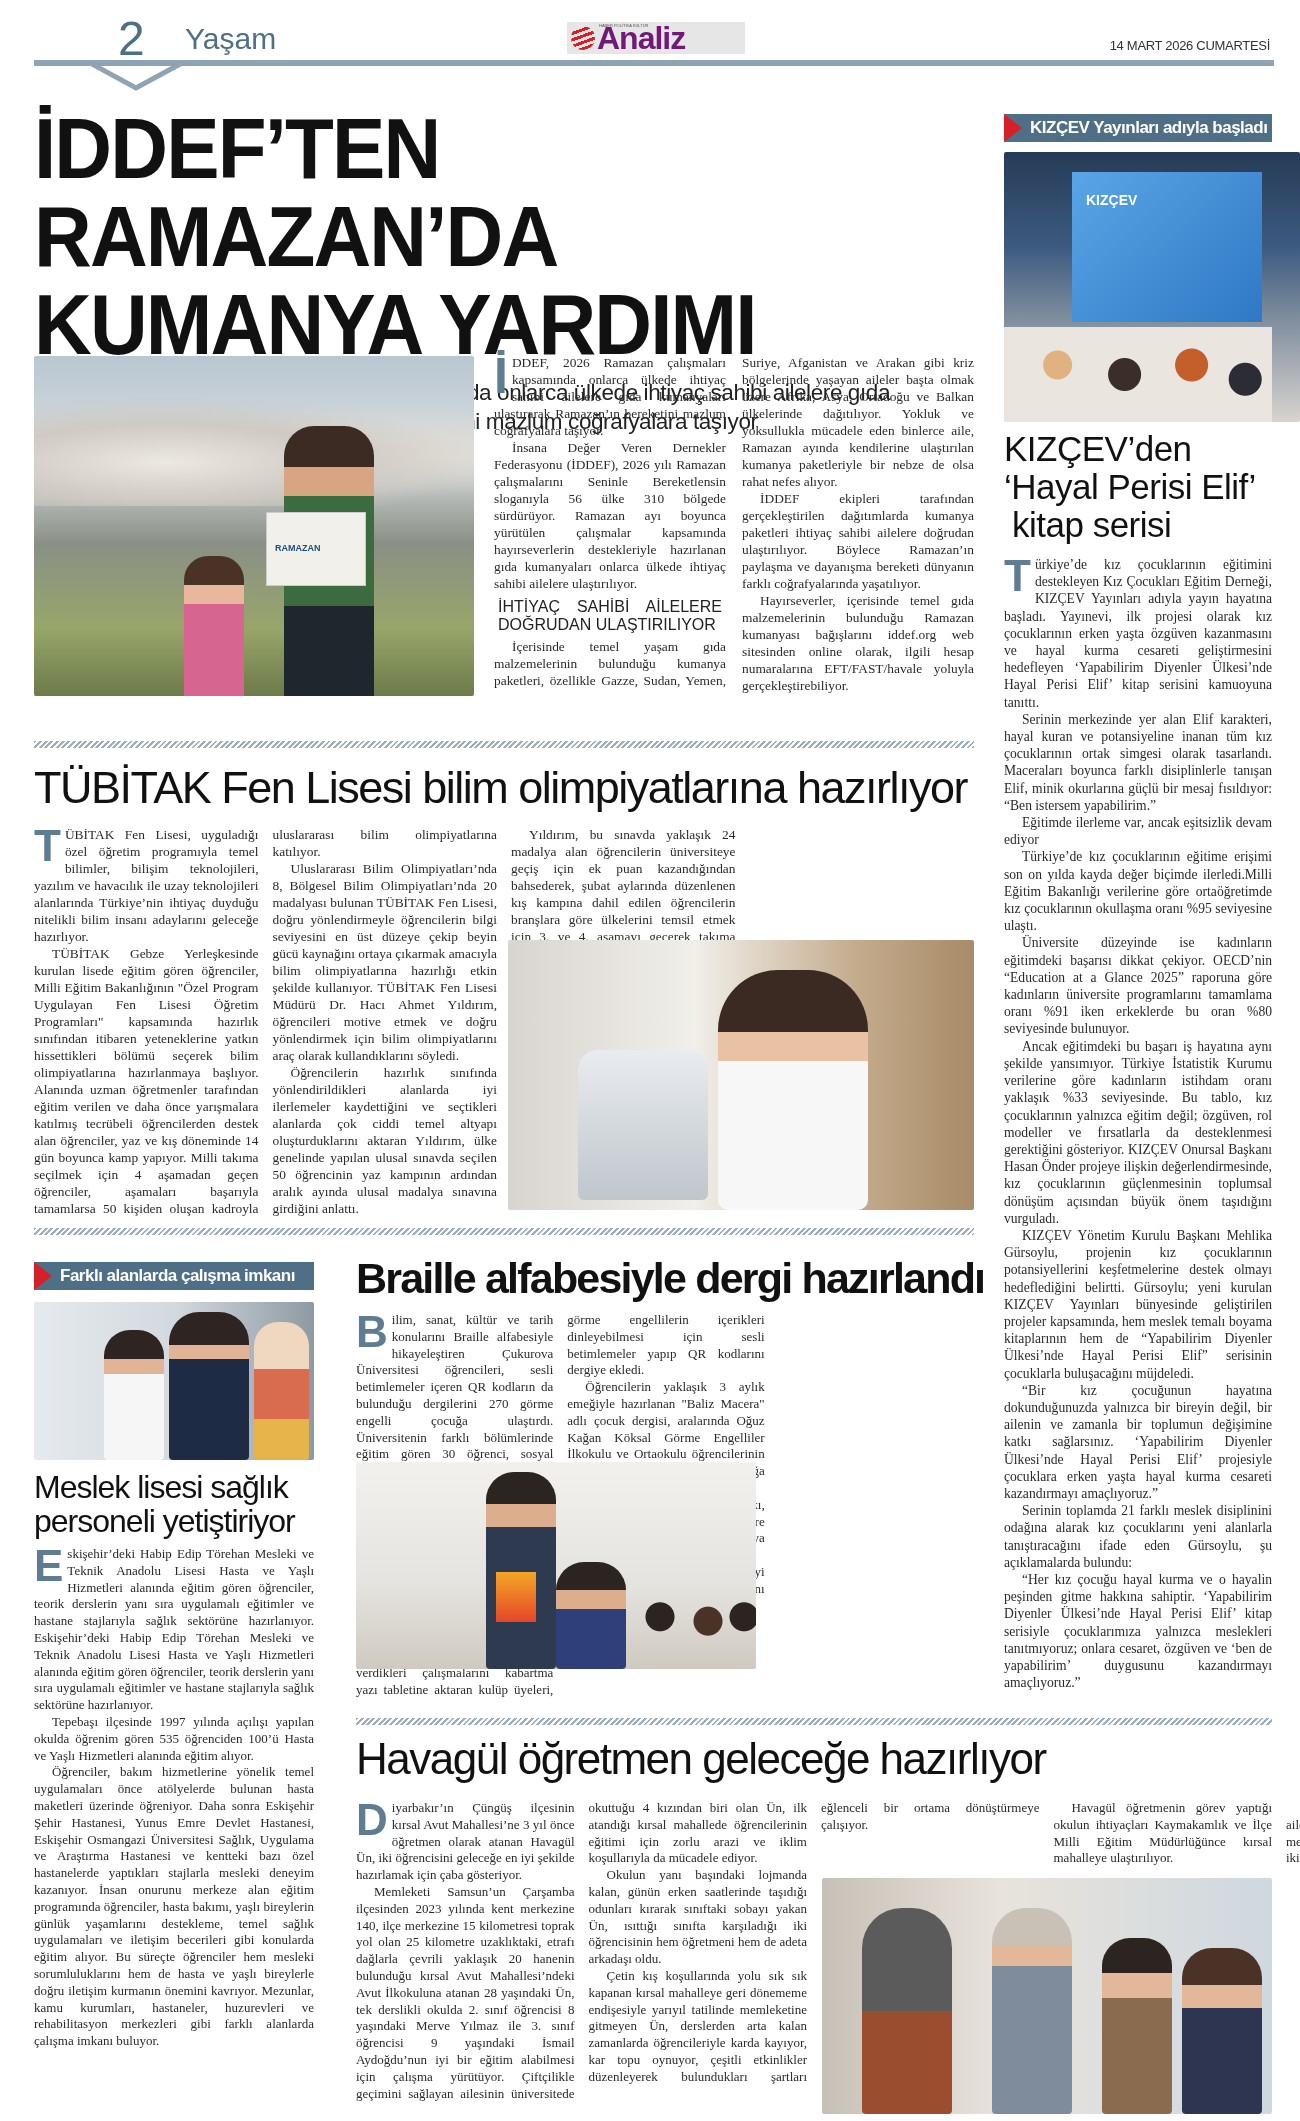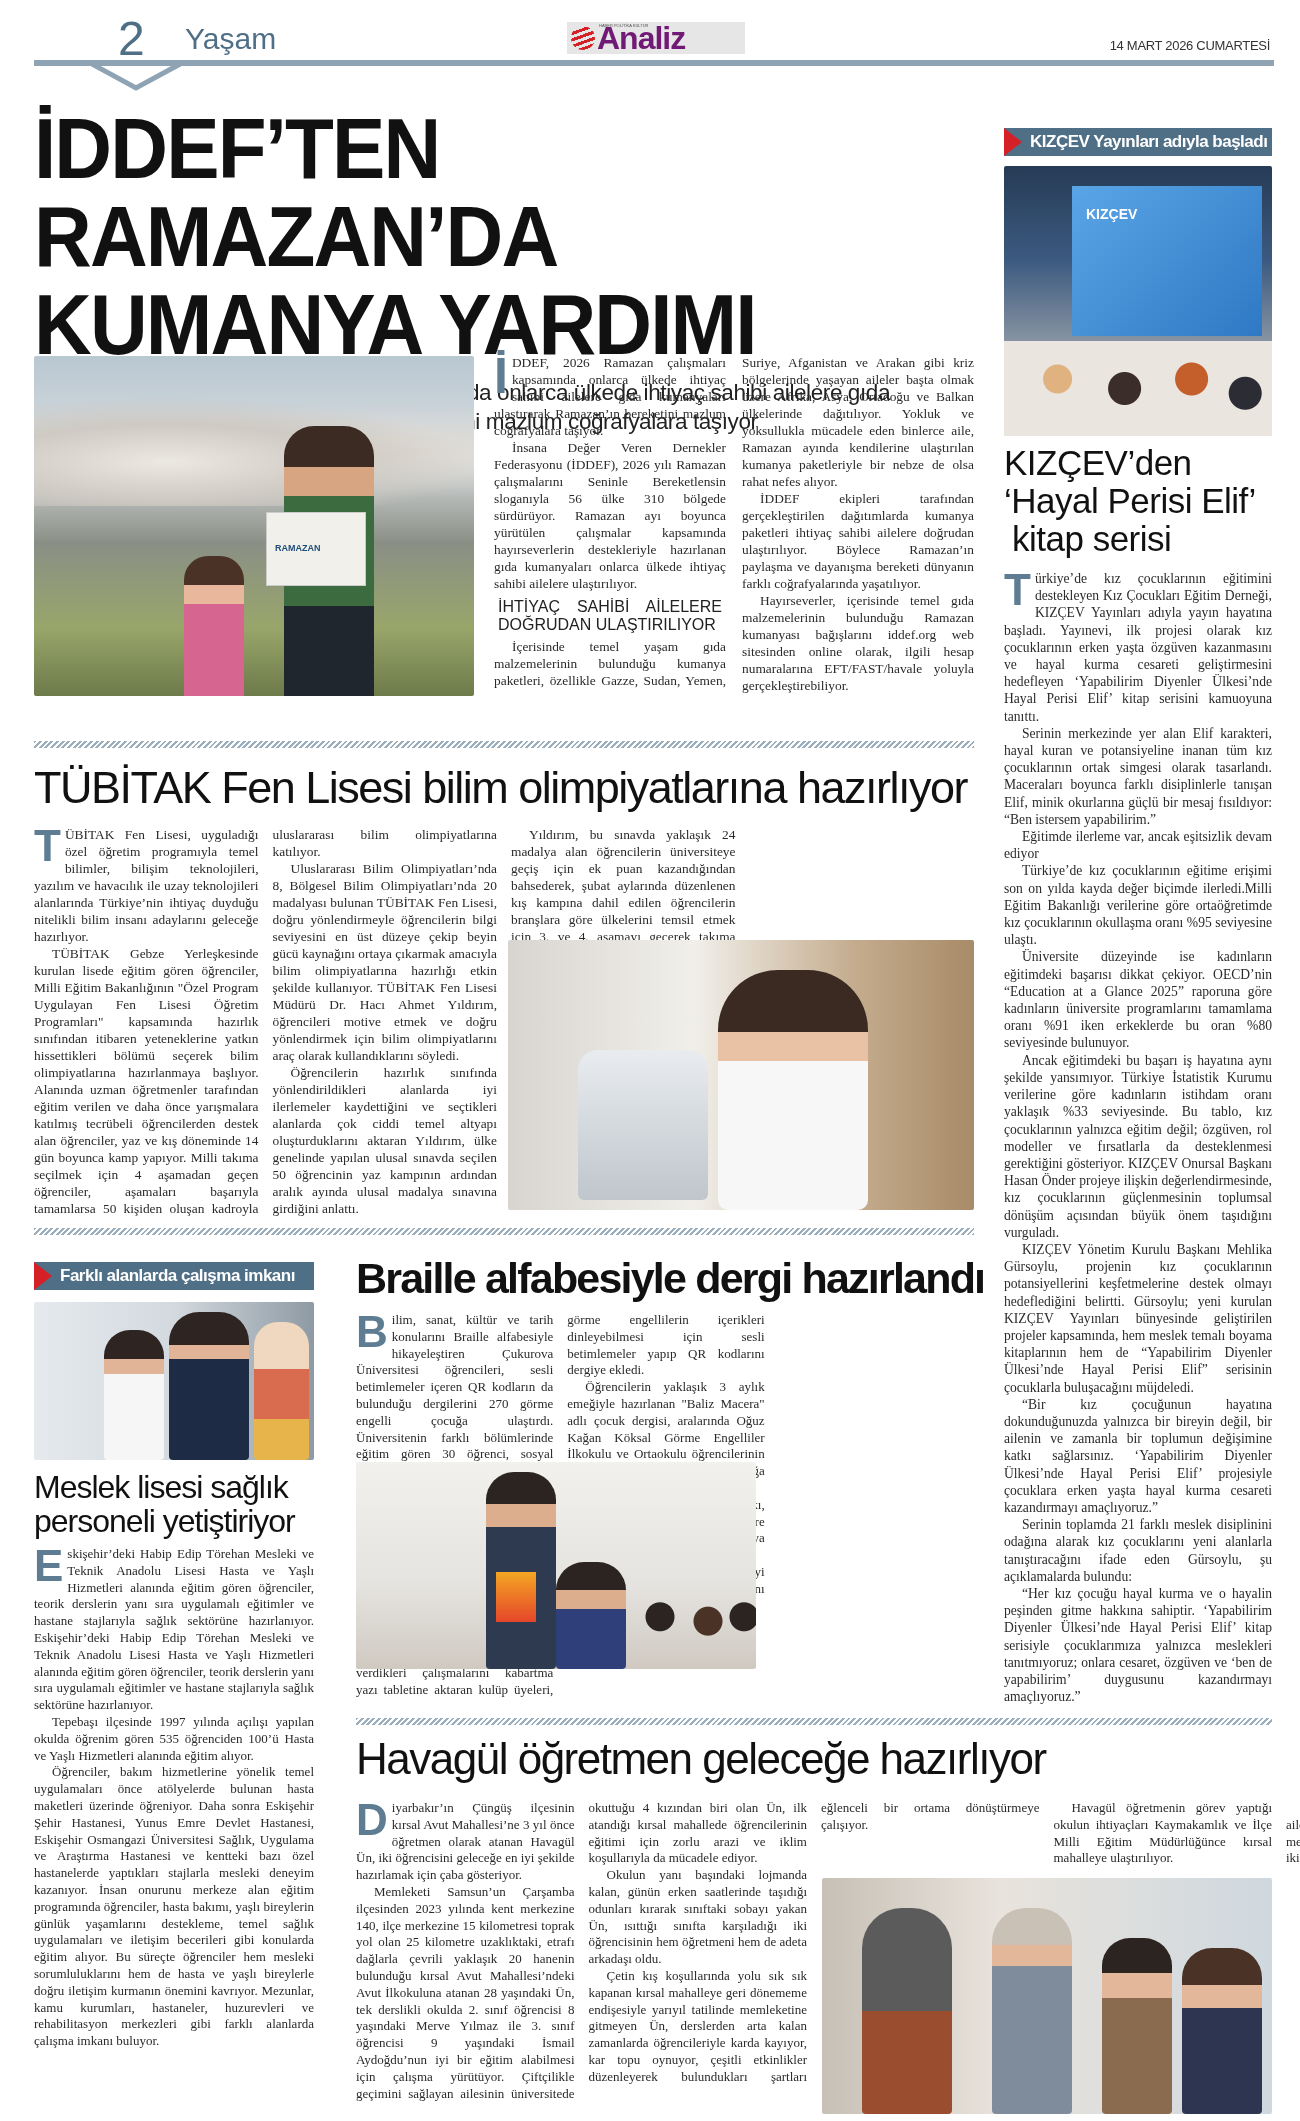--- a/index.html
+++ b/index.html
@@ -54,26 +54,26 @@
 <div class="abs body-text cols3" style="left:494px;top:354px;width:480px;height:380px;column-count:2;column-gap:16px">
   <p class="noind"><span class="drop" style="font-size:50px;line-height:40px">İ</span><span>DDEF, 2026 Ramazan çalışmaları kapsamında onlarca ülkede ihtiyaç sahibi ailelere gıda kumanyaları ulaştırarak Ramazan’ın bereketini mazlum coğrafyalara taşıyor.</span></p>
   <p>İnsana Değer Veren Dernekler Federasyonu (İDDEF), 2026 yılı Ramazan çalışmalarını Seninle Bereketlensin sloganıyla 56 ülke 310 bölgede sürdürüyor. Ramazan ayı boyunca yürütülen çalışmalar kapsamında hayırseverlerin destekleriyle hazırlanan gıda kumanyaları onlarca ülkede ihtiyaç sahibi ailelere ulaştırılıyor.</p>
   <div class="subhead">İHTİYAÇ SAHİBİ AİLELERE DOĞRUDAN ULAŞTIRILIYOR</div>
   <p>İçerisinde temel yaşam gıda malzemelerinin bulunduğu kumanya paketleri, özellikle Gazze, Sudan, Yemen, Suriye, Afganistan ve Arakan gibi kriz bölgelerinde yaşayan aileler başta olmak üzere Afrika, Asya, Ortadoğu ve Balkan ülkelerinde dağıtılıyor. Yokluk ve yoksullukla mücadele eden binlerce aile, Ramazan ayında kendilerine ulaştırılan kumanya paketleriyle bir nebze de olsa rahat nefes alıyor.</p>
   <p>İDDEF ekipleri tarafından gerçekleştirilen dağıtımlarda kumanya paketleri ihtiyaç sahibi ailelere doğrudan ulaştırılıyor. Böylece Ramazan’ın paylaşma ve dayanışma bereketi dünyanın farklı coğrafyalarında yaşatılıyor.</p>
   <p>Hayırseverler, içerisinde temel gıda malzemelerinin bulunduğu Ramazan kumanyası bağışlarını iddef.org web sitesinden online olarak, ilgili hesap numaralarına EFT/FAST/havale yoluyla gerçekleştirebiliyor.</p>
 </div>
 <div class="abs hatch" style="left:34px;top:741px;width:940px"></div>
 
-<div class="abs" style="left:1004px;top:128px;width:268px;height:1600px">
+<div class="abs" style="left:1004px;top:114px;width:268px;height:1600px">
   <div class="kicker" style="position:relative">
     <span class="arrow"></span>
     <span>KIZÇEV Yayınları adıyla başladı</span>
   </div>
-  <div class="photo" style="position:relative;margin-top:10px;width:268px;height:270px;background:linear-gradient(180deg,#263b55 0%,#3c5a80 35%,#7b8a9c 60%,#d8d4cf 100%)">
+  <div class="photo" style="position:relative;margin-top:10px;width:296px;height:270px;background:linear-gradient(180deg,#263b55 0%,#3c5a80 35%,#7b8a9c 60%,#d8d4cf 100%)">
     <div class="abs" style="left:68px;top:20px;width:190px;height:150px;background:linear-gradient(135deg,#5aa5e6,#2f78c4)">
       <span class="abs sans" style="left:14px;top:20px;color:#fff;font-weight:bold;font-size:14px">KIZÇEV</span>
     </div>
     <div class="abs" style="left:0;top:175px;width:268px;height:95px;background:radial-gradient(circle at 20% 40%,#e0b27f 0 14px,transparent 15px),radial-gradient(circle at 45% 50%,#3a2d2a 0 16px,transparent 17px),radial-gradient(circle at 70% 40%,#c45e2a 0 16px,transparent 17px),radial-gradient(circle at 90% 55%,#2c2c35 0 16px,transparent 17px),#eae6df"></div>
   </div>
   <h2 class="sans" style="margin-top:8px;font-size:35px;line-height:38px;font-weight:normal;color:#111;letter-spacing:-.5px">
     <span style="display:block">KIZÇEV’den</span>
     <span style="display:block">‘Hayal Perisi Elif’</span>
     <span style="display:block;padding-left:8px">kitap serisi</span>
   </h2>

